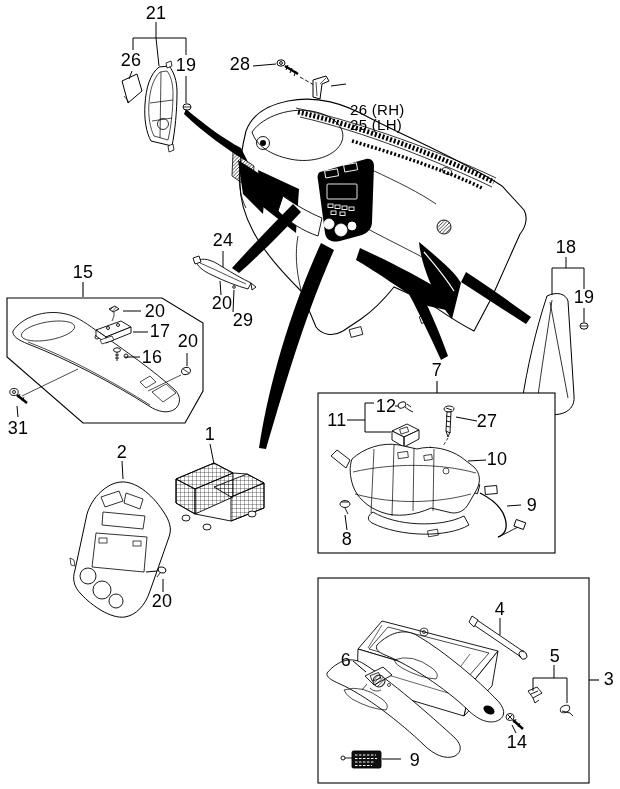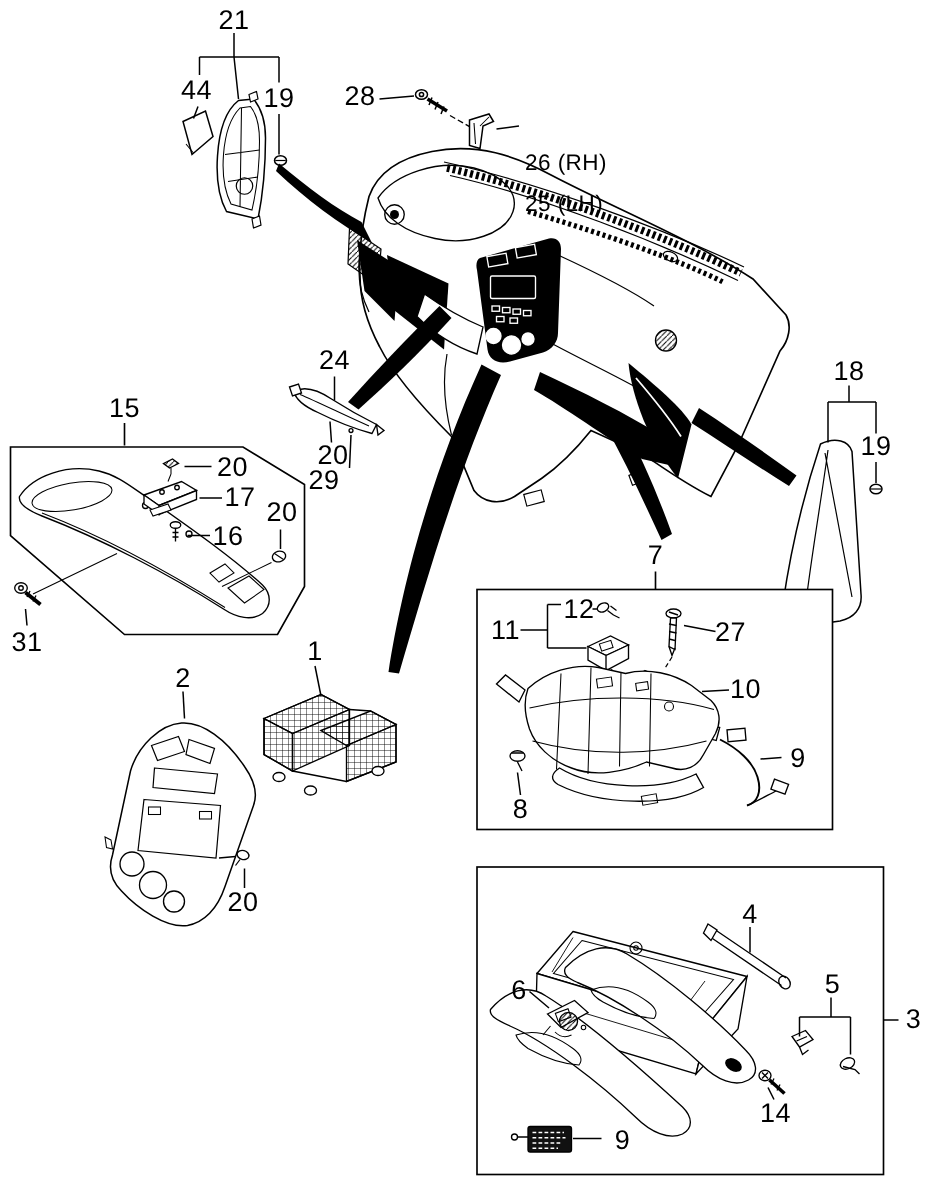--- a/index.html
+++ b/index.html
@@ -286,36 +286,36 @@
       <rect x="352" y="751" width="29" height="17" rx="1.5" fill="#111"></rect>
       <path d="M355,755 H376 M355,758.5 H377 M355,762 H375 M355,765.5 H372" stroke="#fff" stroke-width="1" stroke-dasharray="2.5,1.5"></path>
       <ellipse cx="343" cy="758" rx="2" ry="2" fill="#fff"></ellipse>
       <path d="M345,758 L352,758"></path>
     </g>
     <path d="M500,618 L500,635 M554,665 L554,678 M533,678 L567,678 M533,678 L533,691 M567,678 L567,703 M353,661 L366,672 M516,733 L512,725 M382,759 L401,759" stroke-width="1"></path>
   </g>
 </svg>
 
 <div class="callout" style="left:156px;top:13px">21</div>
-<div class="callout" style="left:131px;top:60px">44</div>
+<div class="callout" style="left:131px;top:60px">26</div>
 <div class="callout" style="left:186px;top:65px">19</div>
 <div class="callout" style="left:240px;top:64px">28</div>
 <div class="callout small" style="left:350px;top:81px">26 (RH)</div>
-<div class="callout small" style="left:350px;top:108px">25 (LH)</div>
+<div class="callout small" style="left:350px;top:96px">25 (LH)</div>
 <div class="callout" style="left:566px;top:247px">18</div>
 <div class="callout" style="left:584px;top:297px">19</div>
 <div class="callout" style="left:83px;top:272px">15</div>
 <div class="callout" style="left:155px;top:311px">20</div>
 <div class="callout" style="left:160px;top:331px">17</div>
 <div class="callout" style="left:152px;top:357px">16</div>
 <div class="callout" style="left:188px;top:341px">20</div>
 <div class="callout" style="left:18px;top:428px">31</div>
 <div class="callout" style="left:223px;top:240px">24</div>
 <div class="callout" style="left:222px;top:303px">20</div>
-<div class="callout" style="left:216px;top:320px">29</div>
+<div class="callout" style="left:243px;top:320px">29</div>
 <div class="callout" style="left:210px;top:434px">1</div>
 <div class="callout" style="left:122px;top:452px">2</div>
 <div class="callout" style="left:162px;top:601px">20</div>
 <div class="callout" style="left:437px;top:370px">7</div>
 <div class="callout" style="left:386px;top:406px">12</div>
 <div class="callout" style="left:337px;top:420px">11</div>
 <div class="callout" style="left:487px;top:421px">27</div>
 <div class="callout" style="left:497px;top:459px">10</div>
 <div class="callout" style="left:532px;top:505px">9</div>
 <div class="callout" style="left:347px;top:539px">8</div>

